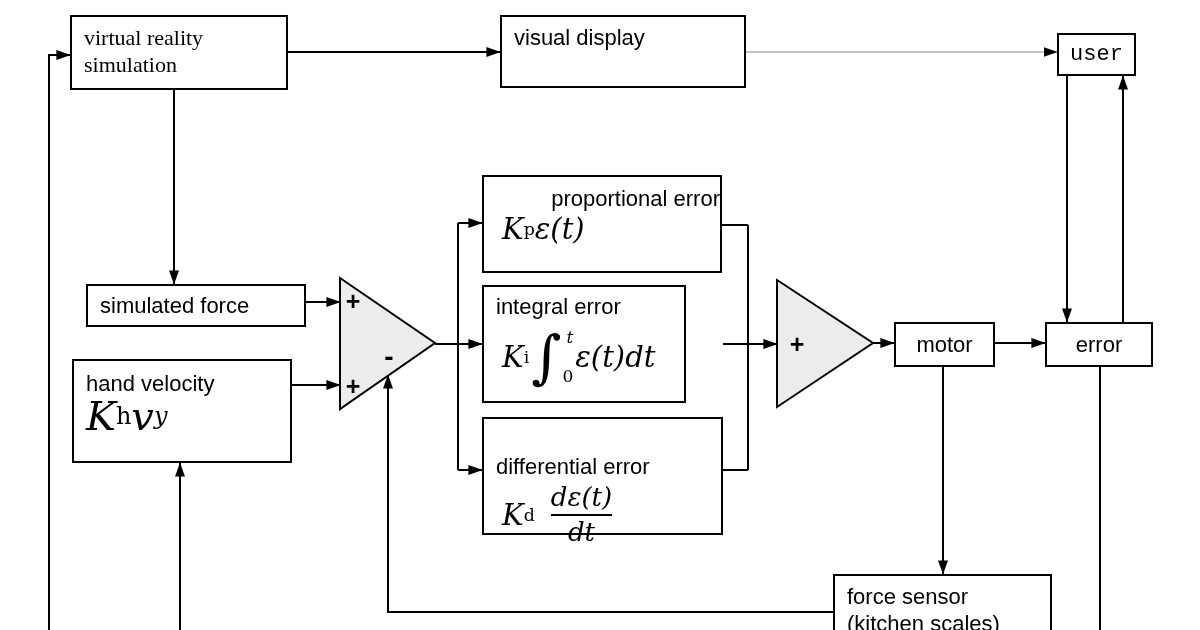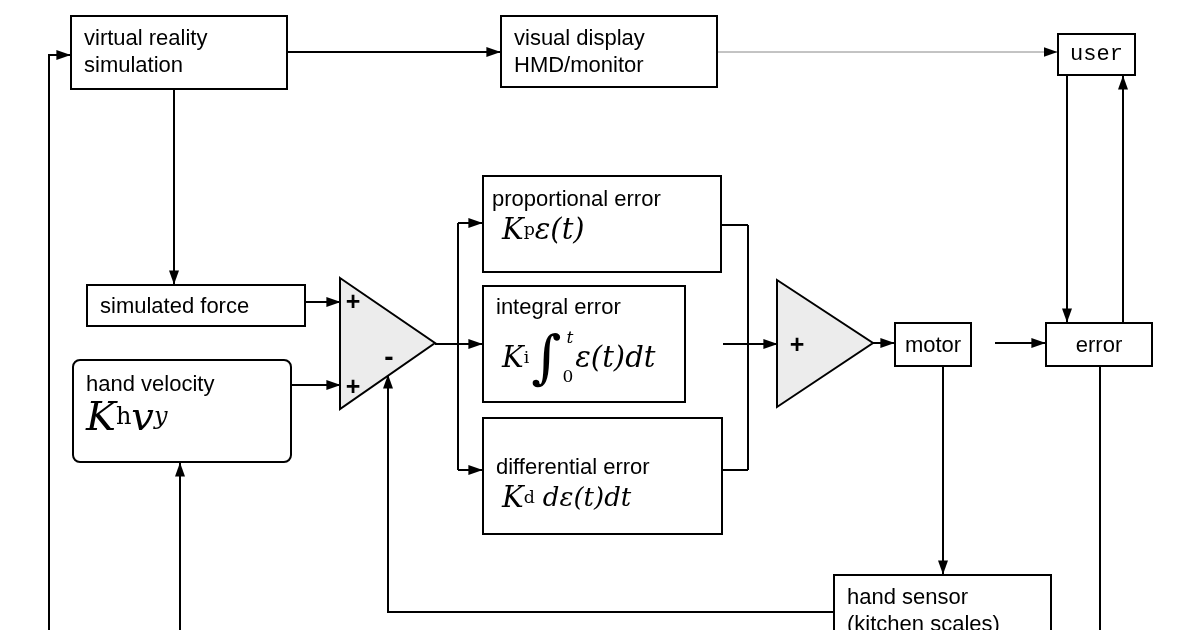--- a/index.html
+++ b/index.html
@@ -33,21 +33,21 @@
   .msub{font-style:normal;font-size:0.60em;vertical-align:-0.28em;}
   .msub.it{font-style:italic;}
   .math-line{display:flex;align-items:center;}
   .hv-math{font-size:40px;margin-top:6px;padding-left:12px;}
   .err-math{font-size:29px;padding-left:18px;margin-top:4px;}
   .int-container{display:inline-flex;align-items:center;margin:0 2px;}
   .int-glyph{font-style:normal;font-size:58px;line-height:1;font-family:"DejaVu Serif", serif;}
   .int-limits{display:inline-flex;flex-direction:column;justify-content:space-between;height:66px;font-size:17px;margin-left:1px;}
   .int-limits .up{font-style:italic;align-self:flex-end;}
   .int-limits .lo{font-style:normal;}
-  .frac{display:inline-flex;flex-direction:row;align-items:center;font-size:26px;margin-left:8px;}
+  .frac{display:inline-flex;flex-direction:column;align-items:center;font-size:26px;margin-left:16px;}
   .frac .bar{align-self:stretch;border-top:2px solid #000;margin:3px 0;}
 </style>
 </head>
 <body>
 
 <svg id="wires" viewBox="0 0 1200 630">
   <defs>
     <marker id="arr" markerWidth="7" markerHeight="5" refX="6.8" refY="2.5" orient="auto">
       <path d="M0,0 L7,2.5 L0,5 z" fill="#000"></path>
     </marker>
@@ -81,50 +81,49 @@
   <path d="M718,52 L1057,52" stroke="#888" stroke-width="1" fill="none" marker-end="url(#arrThin)"></path>
   <polygon points="340,278 435,343 340,409" fill="#ececec" stroke="#000" stroke-width="2"></polygon>
   <polygon points="777,280 873,343 777,407" fill="#ececec" stroke="#000" stroke-width="2"></polygon>
 </svg>
 
 <span class="sign" style="left:353px;top:301px;">+</span>
 <span class="sign minus" style="left:389px;top:357px;">-</span>
 <span class="sign" style="left:353px;top:386px;">+</span>
 <span class="sign" style="left:797px;top:344px;">+</span>
 
-<div class="box pad" style="left:70px;top:15px;width:218px;height:75px;">
+<div class="box pad" style="left:70px;top:15px;width:218px;height:75px;font-family:Liberation Serif, serif;">
   <div>virtual reality</div>
   <div>simulation</div>
 </div>
 
-<div class="box pad" style="left:500px;top:15px;width:218px;height:73px;">
+<div class="box pad" style="left:500px;top:15px;width:246px;height:73px;">
   <div>visual display</div>
-  <div>HMD/monitor</div>
 </div>
 
 <div class="box center" style="left:1057px;top:33px;width:79px;height:43px;font-family:Liberation Mono, monospace;">
   <span>user</span>
 </div>
 
 <div class="box" style="left:72px;top:284px;width:220px;height:43px;display:flex;align-items:center;padding-left:12px;margin-left:14px;">
   <span>simulated force</span>
 </div>
 
-<div class="box" style="left:72px;top:359px;width:220px;height:104px;padding-top:9px;border-radius:8px;">
+<div class="box" style="left:72px;top:359px;width:220px;height:104px;padding-top:9px;">
   <div style="padding-left:12px;">hand velocity</div>
   <div class="m hv-math math-line">
     <span>K</span>
       <span class="msub">h</span>
       <span>v</span>
       <span class="msub it">y</span>
   </div>
 </div>
 
 <div class="box" style="left:482px;top:175px;width:240px;height:98px;padding-top:8px;">
-  <div style="padding-left:8px;">proportional error</div>
+  <div style="padding-left:16px;text-align:right;">proportional error</div>
   <div class="m err-math math-line">
     <span>K</span>
       <span class="msub">p</span>
       <span>ε(t)</span>
   </div>
 </div>
 
 <div class="box" style="left:482px;top:285px;width:204px;height:118px;padding-top:6px;">
   <div style="padding-left:12px;">integral error</div>
   <div class="m err-math math-line">
@@ -147,24 +146,24 @@
     <span>K</span>
       <span class="msub">d</span>
     <span class="frac">
       <span>dε(t)</span>
       <span class="bar"></span>
       <span>dt</span>
     </span>
   </div>
 </div>
 
-<div class="box center" style="left:894px;top:322px;width:78px;height:45px;">
+<div class="box center" style="left:894px;top:322px;width:101px;height:45px;">
   <span>motor</span>
 </div>
 
 <div class="box center" style="left:1045px;top:322px;width:108px;height:45px;">
   <span>error</span>
 </div>
 
 <div class="box pad" style="left:833px;top:574px;width:219px;height:80px;">
-  <div>hand sensor</div>
+  <div>force sensor</div>
   <div>(kitchen scales)</div>
 </div>
 
 </body></html>

